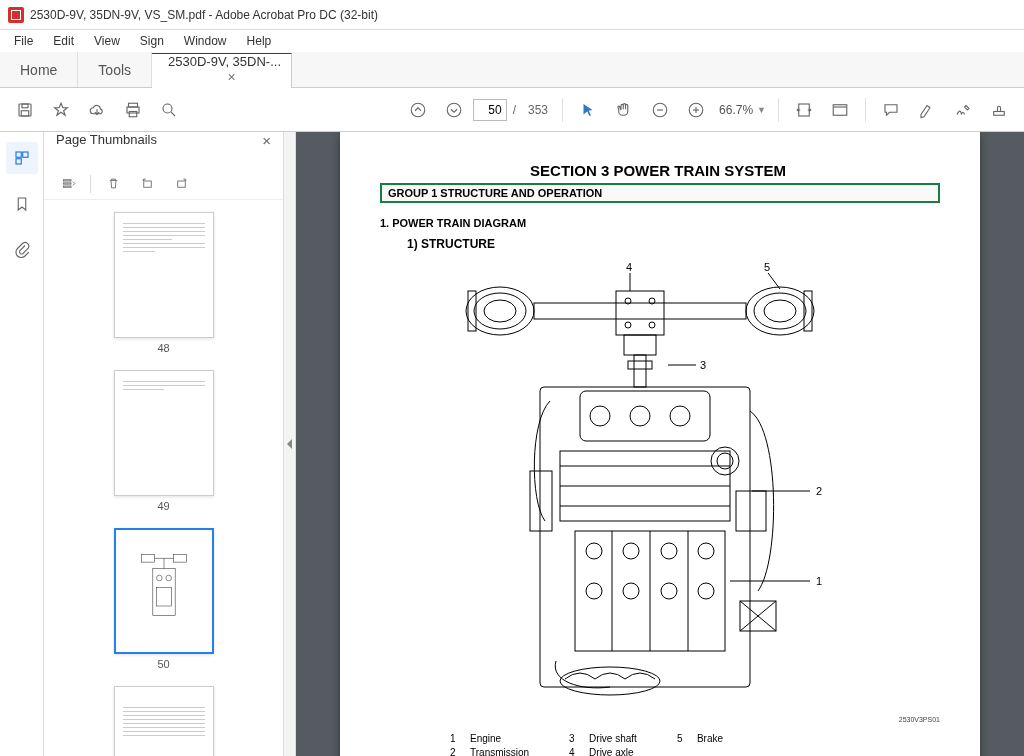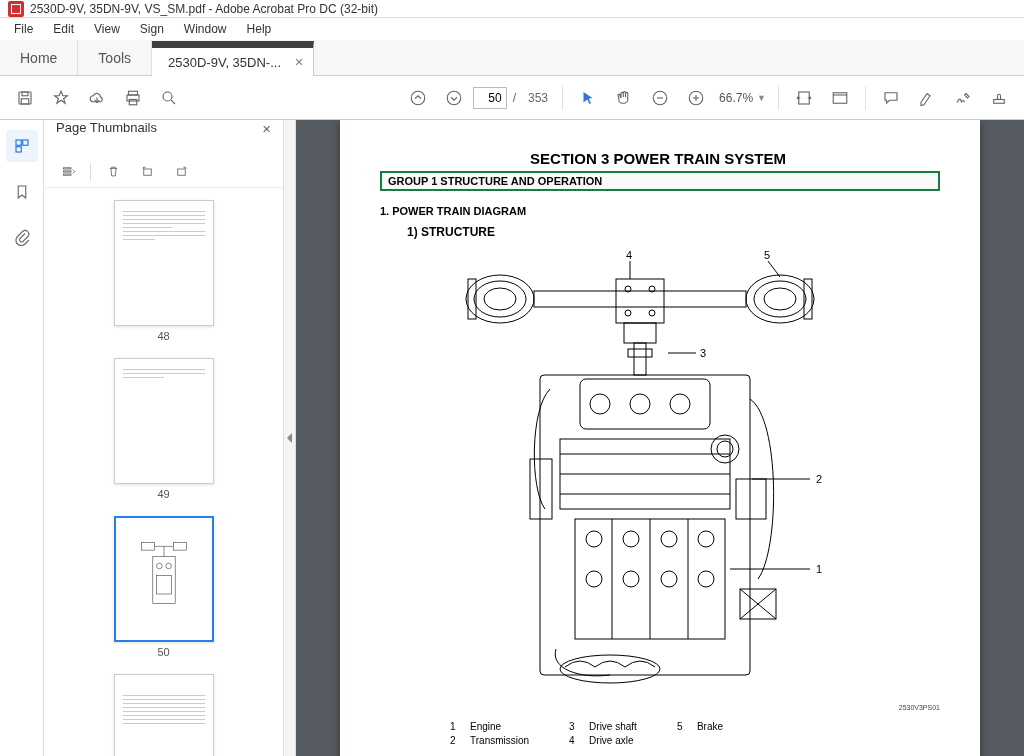--- a/index.html
+++ b/index.html
@@ -1,30 +1,30 @@
 <!DOCTYPE html>
 <html><head>
 <meta charset="utf-8">
 <style>
 * { margin: 0; padding: 0; box-sizing: border-box; font-family: "Segoe UI", Arial, sans-serif; }
 body { width: 1024px; height: 756px; overflow: hidden; background: #fff; display: flex; flex-direction: column; }
 
 
-.titlebar { height: 18px; background: #fff; border-bottom: 1px solid #ddd; display: flex; align-items: center; padding: 0 8px; font-size: 12px; color: #333; }
+.titlebar { height: 30px; background: #fff; border-bottom: 1px solid #ddd; display: flex; align-items: center; padding: 0 8px; font-size: 12px; color: #333; }
 .titlebar .pdf-icon { width: 16px; height: 16px; margin-right: 6px; background: #d32f2f; border-radius: 2px; position: relative; }
 .titlebar .pdf-icon::after { content: ""; position: absolute; top: 3px; left: 3px; right: 3px; bottom: 3px; border: 1px solid #fff; }
 
 
 .menubar { height: 22px; background: #fff; display: flex; align-items: center; padding: 0 4px; font-size: 12px; color: #333; }
 .menubar .menu-item { padding: 2px 10px; cursor: pointer; }
 
 
 .tabbar { height: 36px; background: #f7f7f7; border-bottom: 1px solid #ccc; display: flex; align-items: stretch; }
 .tabbar .htab { padding: 0 20px; display: flex; align-items: center; font-size: 14px; color: #555; border-right: 1px solid #e0e0e0; cursor: pointer; }
-.tabbar .doctab { background: #fff; border-top: 7px solid #404040; border-right: 1px solid #ccc; display: flex; align-items: center; padding: 0 10px 0 16px; font-size: 13px; color: #333; position: relative; top: 1px; }
+.tabbar .doctab { background: #fff; border-top: 1px solid #404040; border-right: 1px solid #ccc; display: flex; align-items: center; padding: 0 10px 0 16px; font-size: 13px; color: #333; position: relative; top: 1px; flex-direction: column; }
 .tabbar .doctab .close-x { margin-left: 14px; color: #777; font-size: 14px; cursor: pointer; }
 
 
 .toolbar { height: 44px; background: #fff; border-bottom: 1px solid #ccc; display: flex; align-items: center; padding: 0 8px; gap: 2px; }
 .tb-group { display: flex; align-items: center; gap: 2px; }
 .tb-btn { width: 34px; height: 34px; display: flex; align-items: center; justify-content: center; color: #555; cursor: pointer; border-radius: 3px; }
 .tb-btn svg { width: 18px; height: 18px; stroke: #666; fill: none; stroke-width: 1.5; }
 .tb-sep { width: 1px; height: 24px; background: #e0e0e0; margin: 0 6px; }
 .tb-spacer { flex: 1; }
 .page-input { width: 34px; height: 22px; font-size: 12px; text-align: right; padding-right: 4px; border: 1px solid #bbb; }

